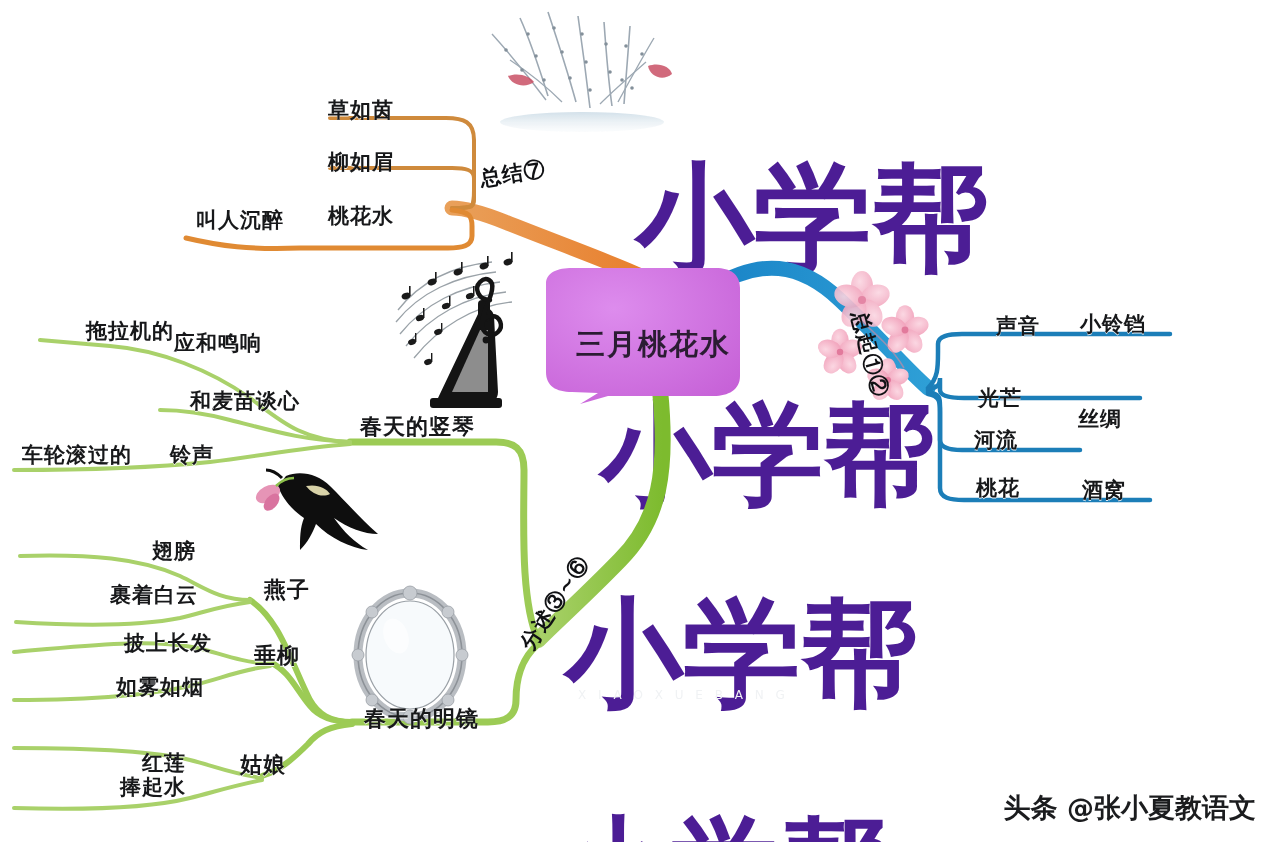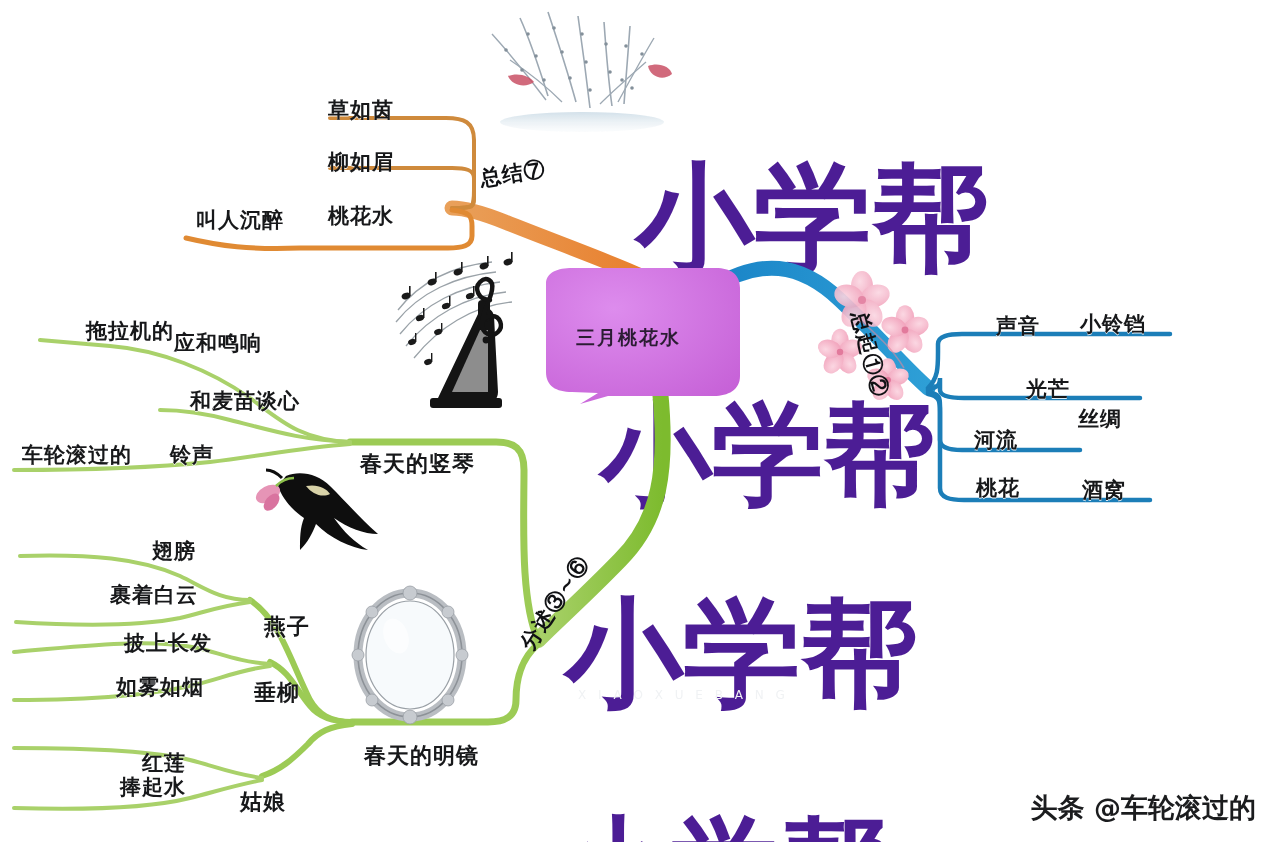--- a/index.html
+++ b/index.html
@@ -13,25 +13,25 @@
   .node-text{
     position:absolute;
     font-family:"DejaVu Serif","Liberation Serif",serif;
     font-weight:700;
     color:#17181a;
     white-space:nowrap;
     letter-spacing:1px;
     text-shadow:0 1px 0 rgba(255,255,255,.85);
   }
   .t-lv3{font-size:21px;}
-  .t-lv2{font-size:22px;margin-top:37px;}
+  .t-lv2{font-size:22px;}
   .center-label{
     position:absolute;
     font-family:"DejaVu Serif","Liberation Serif",serif;
-    font-weight:700;font-size:19px;color:#2b1c33;
+    font-weight:700;font-size:29px;color:#2b1c33;
     letter-spacing:2px;white-space:nowrap;
   }
   .branch-label{
     position:absolute;
     font-family:"DejaVu Serif","Liberation Serif",serif;
     font-weight:700;font-size:21px;color:#101114;
     white-space:nowrap;letter-spacing:1px;
   }
   .wm-big{
     position:absolute;
@@ -283,21 +283,21 @@
   <div class="node-text t-lv3" style="left:328px;top:96px;">草如茵</div>
   <div class="node-text t-lv3" style="left:328px;top:148px;">柳如眉</div>
   <div class="node-text t-lv3" style="left:328px;top:202px;">桃花水</div>
   <div class="node-text t-lv3" style="left:196px;top:206px;">叫人沉醉</div>
 
   <div class="branch-label" style="left:872px;top:308px;transform:rotate(75deg);transform-origin:left top;">总起①②</div>
 
   <div class="node-text t-lv3" style="left:996px;top:312px;">声音</div>
   <div class="node-text t-lv3" style="left:1080px;top:310px;">小铃铛</div>
 
-  <div class="node-text t-lv3" style="left:978px;top:375px;margin-left:48px;">光芒</div>
+  <div class="node-text t-lv3" style="left:978px;top:384px;">光芒</div>
   <div class="node-text t-lv3" style="left:1078px;top:373px;margin-top:32px;">丝绸</div>
 
   <div class="node-text t-lv3" style="left:974px;top:426px;">河流</div>
 
   <div class="node-text t-lv3" style="left:976px;top:474px;">桃花</div>
   <div class="node-text t-lv3" style="left:1082px;top:476px;text-align:right;">酒窝</div>
 
   <div class="branch-label" style="left:514px;top:640px;transform:rotate(-57deg);transform-origin:left top;">分述③~⑥</div>
 
   <div class="node-text t-lv2" style="left:360px;top:412px;">春天的竖琴</div>
@@ -315,15 +315,15 @@
   <div class="node-text t-lv3" style="left:110px;top:581px;">裹着白云</div>
 
   <div class="node-text t-lv2" style="left:254px;top:641px;">垂柳</div>
   <div class="node-text t-lv3" style="left:124px;top:629px;">披上长发</div>
   <div class="node-text t-lv3" style="left:116px;top:673px;">如雾如烟</div>
 
   <div class="node-text t-lv2" style="left:240px;top:750px;">姑娘</div>
   <div class="node-text t-lv3" style="left:142px;top:749px;">红莲</div>
   <div class="node-text t-lv3" style="left:120px;top:773px;text-align:right;">捧起水</div>
 
-  <div class="credit">头条 @车轮滚过的</div>
+  <div class="credit">头条 @张小夏教语文</div>
 
 </div>
 
 </body></html>

